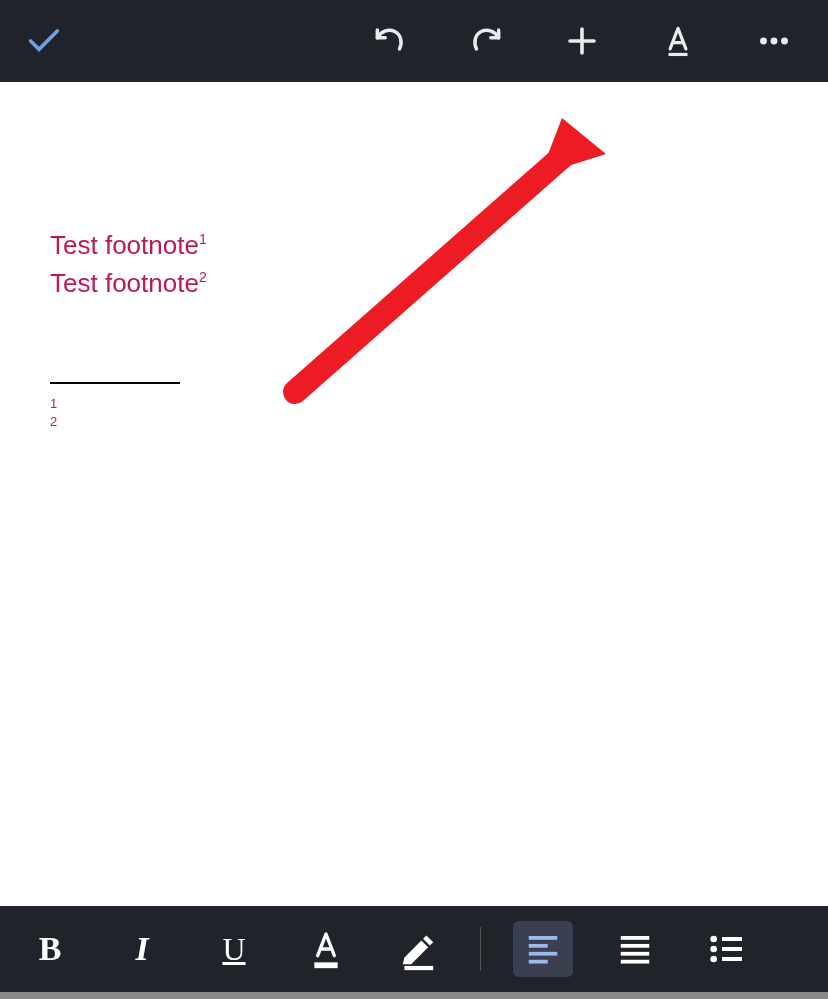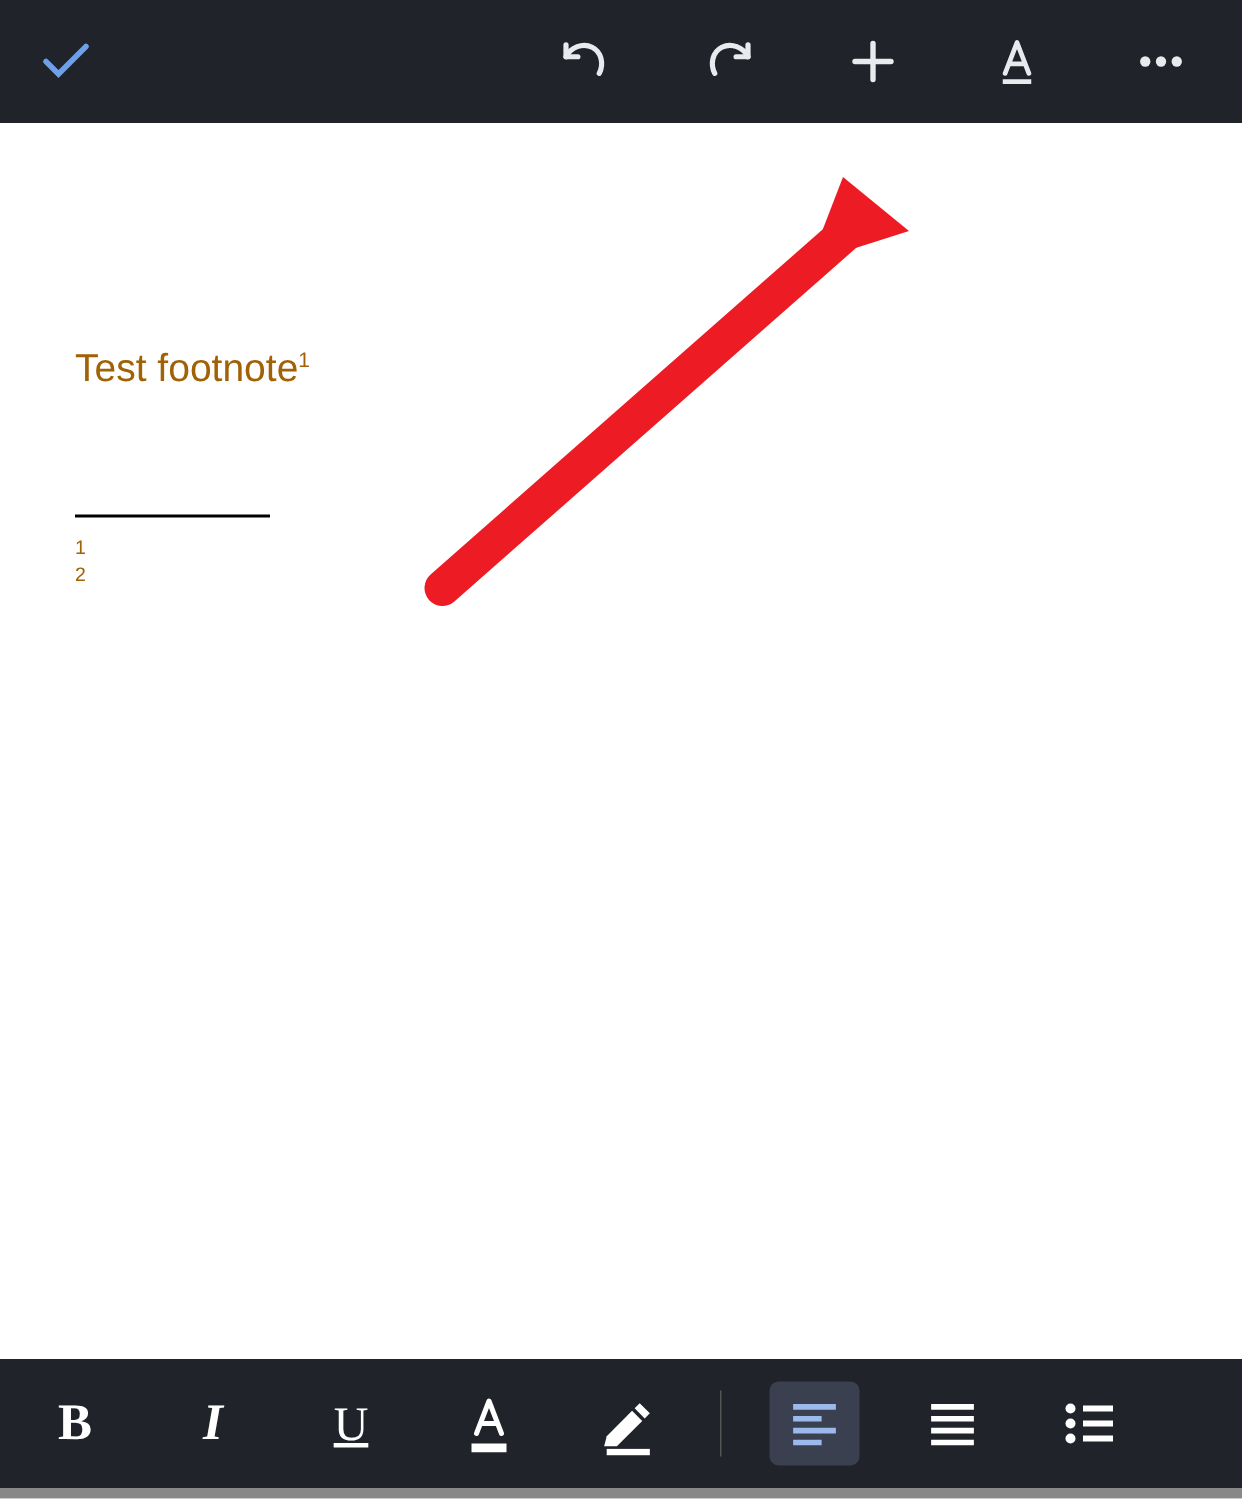--- a/index.html
+++ b/index.html
@@ -32,21 +32,21 @@
     .document-area {
       width: 100%;
       height: 824px;
       background: #fff;
       position: relative;
       padding: 0;
     }
     .doc-content {
       padding: 145px 50px 0 50px;
       font-size: 26px;
-      color: #a16207;
+      color: #be185d;
       line-height: 1.4;
     }
     .doc-line { margin-bottom: 2px; }
     sup { font-size: 14px; vertical-align: super; }
     .footnote-separator {
       margin-top: 80px;
       width: 130px;
       border-top: 2px solid #000;
     }
     .footnote-block {
@@ -159,20 +159,23 @@
         <circle cx="19" cy="12" r="2.3" fill="#e8eaed"></circle>
       </svg>
     </div>
   </div>
 </div>
 
 <div class="document-area">
   <div class="doc-content">
     <div class="doc-line">
       <span>Test footnote</span><sup>1</sup>
+    </div>
+    <div class="doc-line">
+      <span>Test footnote</span><sup>2</sup>
     </div>
     <div class="footnote-separator"></div>
     <div class="footnote-block">
       <div class="footnote-row">
         <span class="fn-num">1</span>
       </div>
       <div class="footnote-row">
         <span class="fn-num">2</span>
         <span></span>
       </div>

